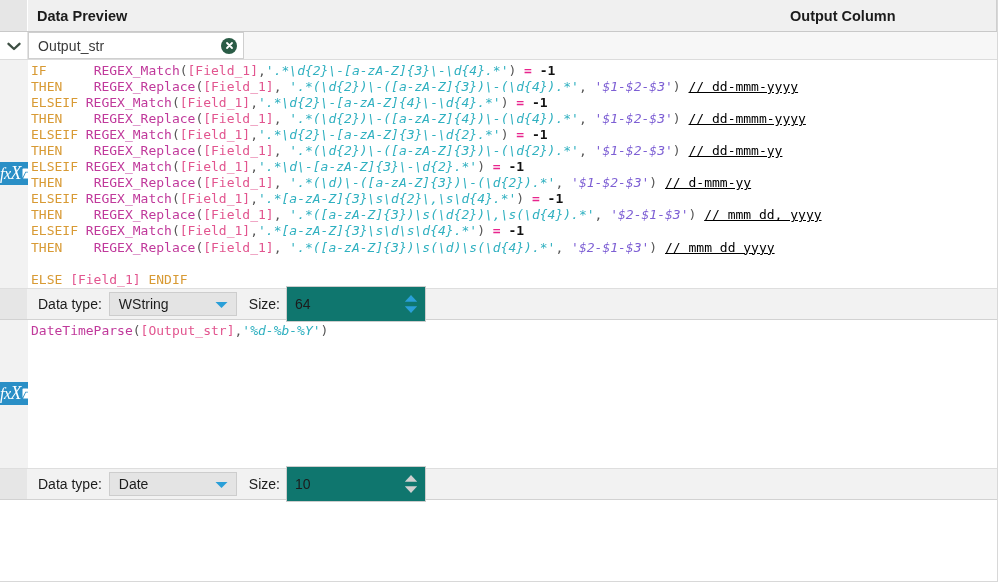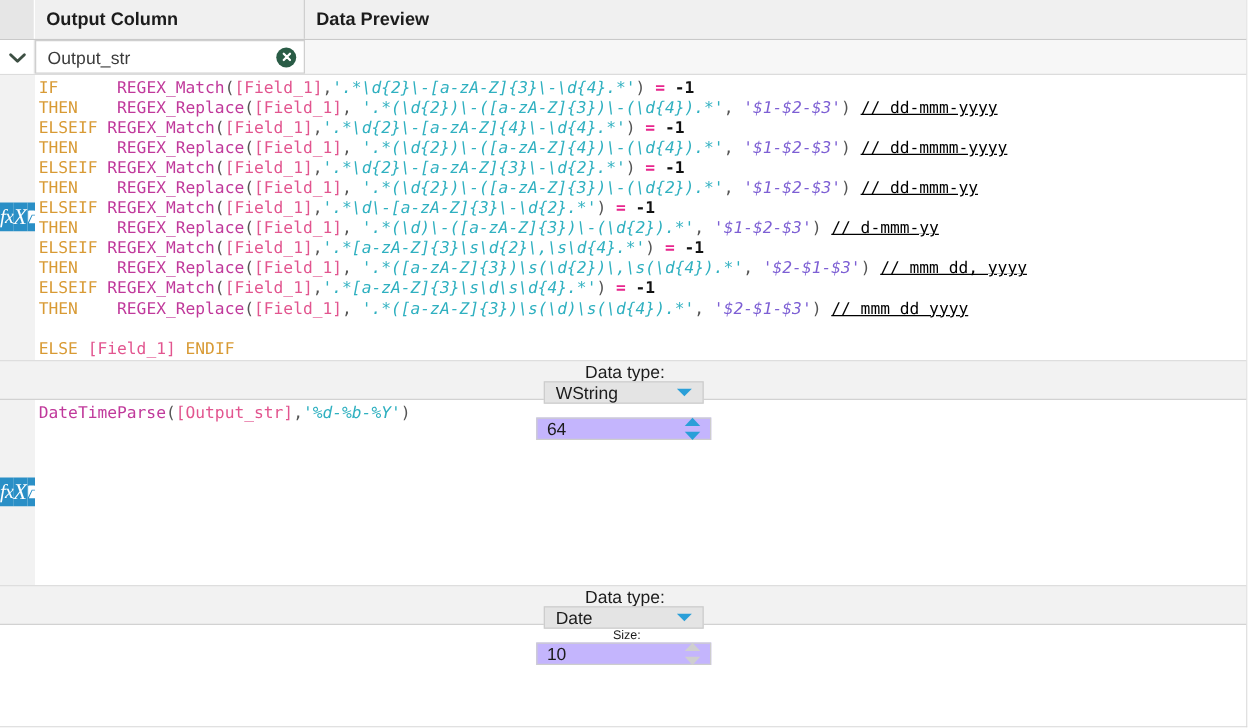--- a/index.html
+++ b/index.html
@@ -156,21 +156,20 @@
   .punct { color: #555555; }
 
   
   .dtype-row {
     display: flex;
     align-items: center;
     height: 32px;
     background: #f2f2f2;
     border-top: 1px solid #dedede;
     border-bottom: 1px solid #d2d2d2;
-    flex-direction: column;
   }
   .dtype-gutter {
     width: 28px; min-width: 28px; height: 100%;
     background: #e6e6e6;
     border-right: 1px solid #f2f2f2;
   }
   .dtype-label {
     font-size: 14px; color: #1c1c1c;
     margin-left: 10px; margin-right: 7px;
   }
@@ -184,26 +183,26 @@
   }
   .combo-val {
     font-size: 14px; color: #1c1c1c;
     padding-left: 9px;
   }
   .combo-arrow {
     position: absolute; right: 8px; top: 50%;
     transform: translateY(-50%);
   }
   .size-label {
-    font-size: 10px; color: #1c1c1c;
+    font-size: 14px; color: #1c1c1c;
     margin-left: 12px; margin-right: 6px;
   }
   .spinner {
-    width: 140px; height: 24px;
-    background: #c4b5fd;
+    width: 140px; height: 36px;
+    background: #0f766e;
     border: 1px solid #cdcdcd;
     display: flex; align-items: center;
     position: relative;
   }
   .spin-val {
     font-size: 14px; color: #1c1c1c;
     padding-left: 8px;
   }
   .spin-btns {
     position: absolute; right: 7px; top: 50%;
@@ -214,22 +213,22 @@
   }
   .code-area.short { height: 148px; }
 </style>
 </head>
 <body>
 
 <div id="app">
 
   <div class="header-row">
     <div class="gutter-cell"></div>
+    <div class="hdr-cell hdr-preview">Data Preview</div>
     <div class="hdr-cell hdr-output">Output Column</div>
-    <div class="hdr-cell hdr-preview">Data Preview</div>
   </div>
 
   <div>
 
     <div class="name-row">
       <div class="chev-cell">
         <span class="chev">
           <svg width="14" height="9" viewBox="0 0 14 9">
             <path d="M1.5 1.8 L7 7 L12.5 1.8" stroke="#3d4f43" stroke-width="2.3" fill="none" stroke-linecap="round" stroke-linejoin="round"></path>
           </svg>

